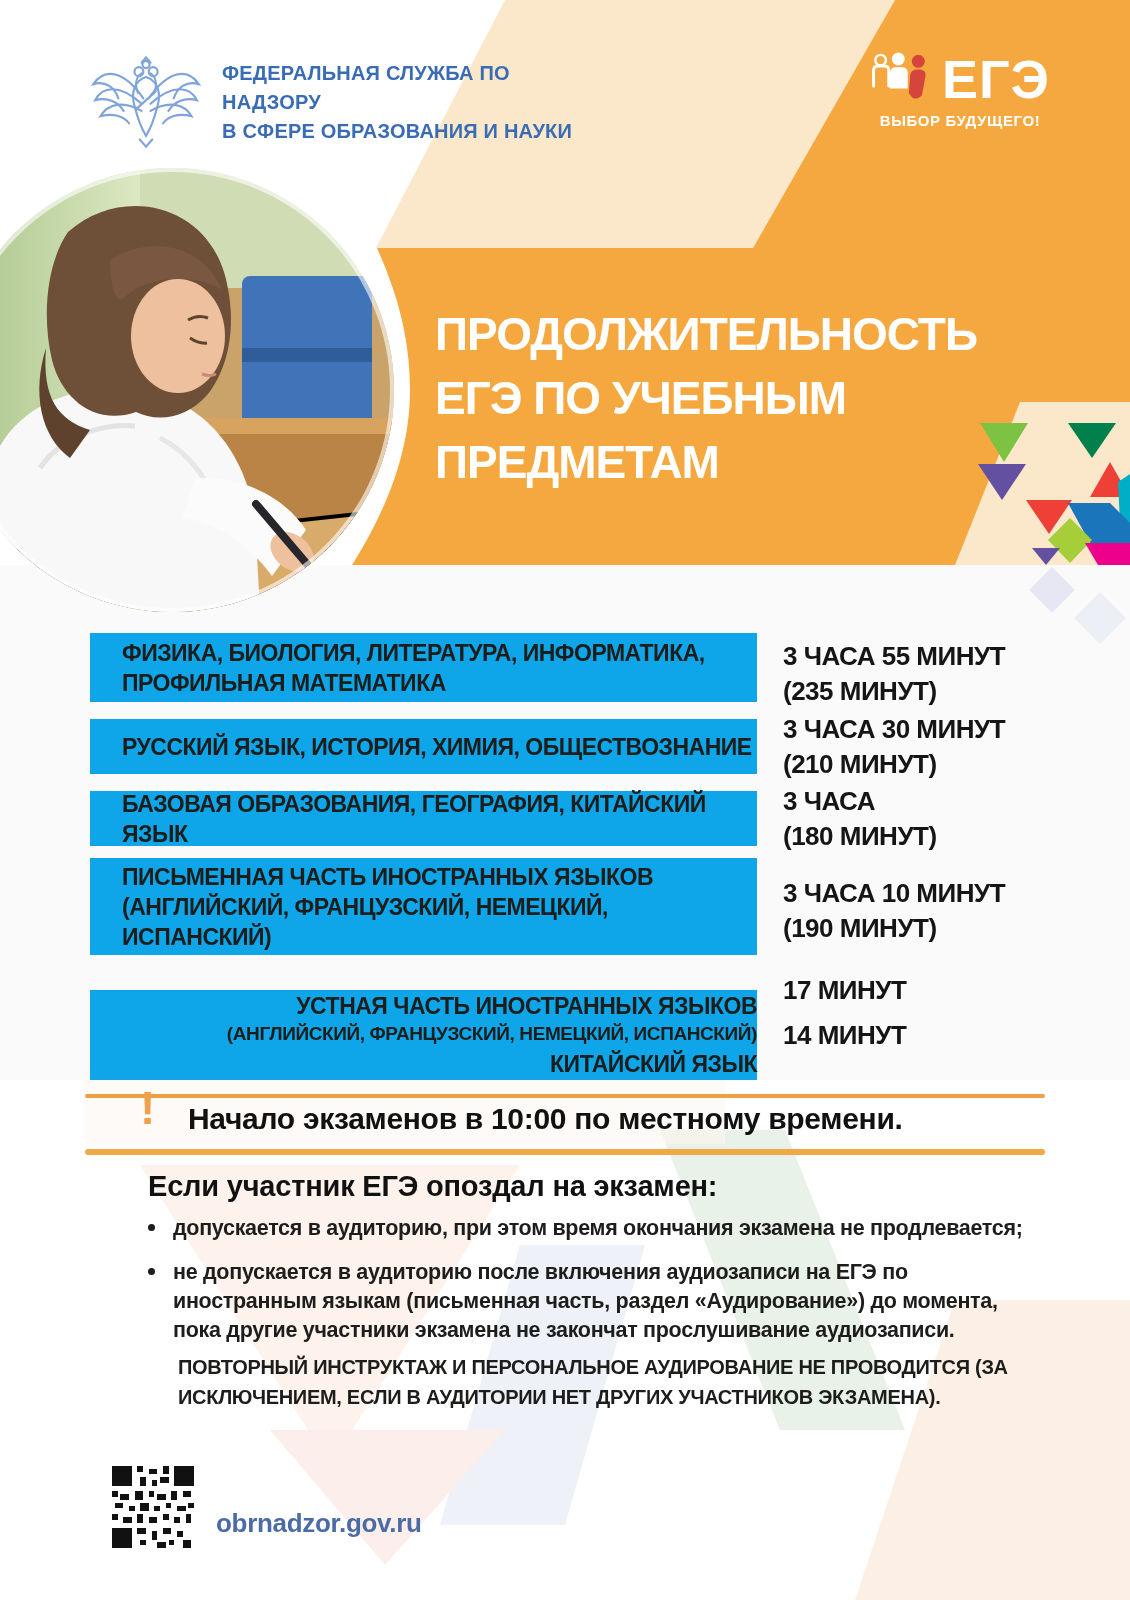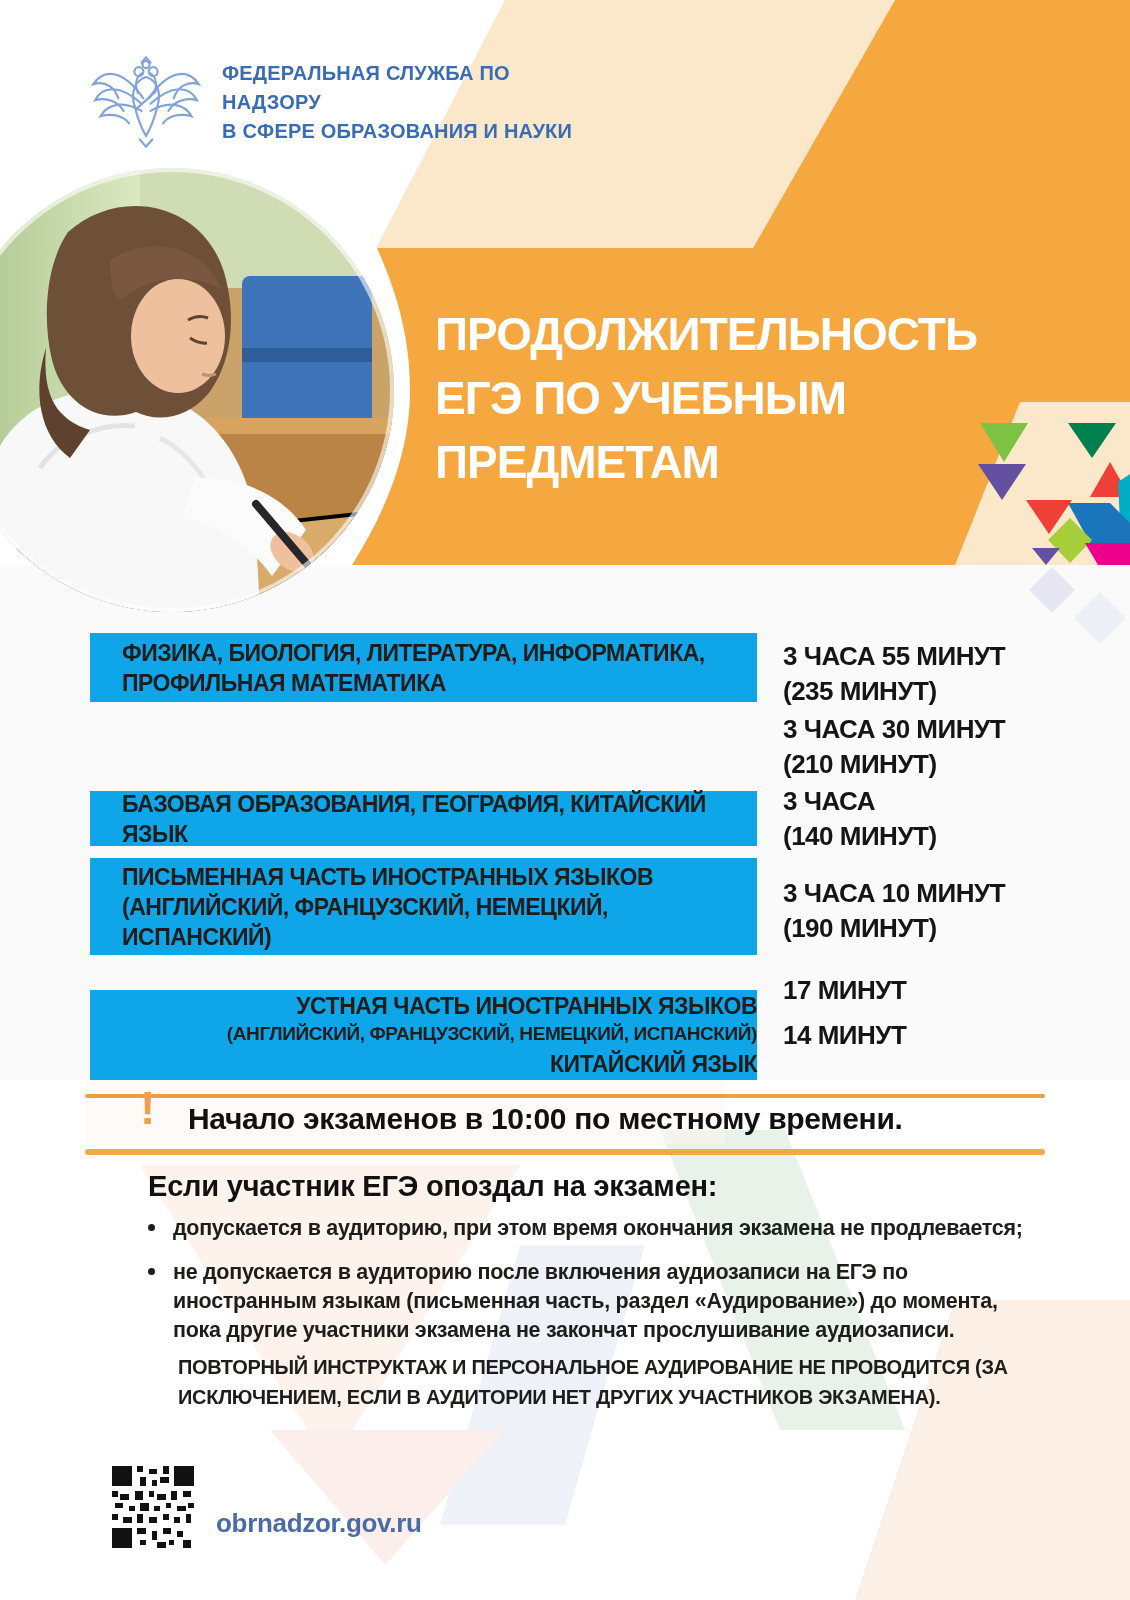--- a/index.html
+++ b/index.html
@@ -156,46 +156,63 @@
         <path d="M54,62 L76,42"></path>
         <path d="M58,96 L65,104 L72,96"></path>
       </g>
     </svg>
     <div class="agency-text">
       <div>ФЕДЕРАЛЬНАЯ СЛУЖБА ПО НАДЗОРУ</div>
       <div>В СФЕРЕ ОБРАЗОВАНИЯ И НАУКИ</div>
     </div>
   </div>
 
+  <div class="abs ege-logo">
+    <div class="ege-row">
+      <svg width="66" height="58" viewBox="0 0 56 48">
+        <circle cx="9" cy="8" r="4.5" fill="none" stroke="#ffffff" stroke-width="2"></circle>
+        <path d="M3,30 L3,17 Q3,13 7,13 L12,13 Q16,13 16,17 L16,30" fill="none" stroke="#ffffff" stroke-width="2.6" stroke-linecap="round"></path>
+        <circle cx="24" cy="7" r="5.5" fill="#ffffff"></circle>
+        <path d="M17,32 L17,19 Q17,14 22,14 L27,14 Q32,14 32,19 L32,32 Z" fill="#ffffff"></path>
+        <circle cx="41" cy="9" r="5.5" fill="#d6453c"></circle>
+        <path d="M33,36 L34,21 Q35,16 40,16 L43,16 Q48,17 47,22 L44,38 Q40,42 36,40 Z" fill="#d6453c"></path>
+      </svg>
+      <span class="ege-word">ЕГЭ</span>
+    </div>
+    <div class="ege-tag">ВЫБОР БУДУЩЕГО!</div>
+  </div>
 
   <div class="abs banner-title">
     <div>ПРОДОЛЖИТЕЛЬНОСТЬ</div>
     <div>ЕГЭ ПО УЧЕБНЫМ</div>
     <div>ПРЕДМЕТАМ</div>
   </div>
 
   <div class="abs row-band" style="top:633px;height:69px;">
     <div class="row-text">ФИЗИКА, БИОЛОГИЯ, ЛИТЕРАТУРА, ИНФОРМАТИКА, ПРОФИЛЬНАЯ МАТЕМАТИКА</div>
   </div>
   <div class="abs dur" style="top:639px;">
     <div>3 ЧАСА 55 МИНУТ</div>
     <div>(235 МИНУТ)</div>
   </div>
 
+  <div class="abs row-band" style="top:719px;height:55px;">
+    <div class="row-text">РУССКИЙ ЯЗЫК, ИСТОРИЯ, ХИМИЯ, ОБЩЕСТВОЗНАНИЕ</div>
+  </div>
   <div class="abs dur" style="top:712px;">
     <div>3 ЧАСА 30 МИНУТ</div>
     <div>(210 МИНУТ)</div>
   </div>
 
   <div class="abs row-band" style="top:791px;height:55px;">
     <div class="row-text">БАЗОВАЯ ОБРАЗОВАНИЯ, ГЕОГРАФИЯ, КИТАЙСКИЙ ЯЗЫК</div>
   </div>
   <div class="abs dur" style="top:784px;">
     <div>3 ЧАСА</div>
-    <div>(140 МИНУТ)</div>
+    <div>(180 МИНУТ)</div>
   </div>
 
   <div class="abs row-band" style="top:858px;height:97px;">
     <div class="row-text">ПИСЬМЕННАЯ ЧАСТЬ ИНОСТРАННЫХ ЯЗЫКОВ (АНГЛИЙСКИЙ, ФРАНЦУЗСКИЙ, НЕМЕЦКИЙ, ИСПАНСКИЙ)</div>
   </div>
   <div class="abs dur" style="top:876px;">
     <div>3 ЧАСА 10 МИНУТ</div>
     <div>(190 МИНУТ)</div>
   </div>
 

